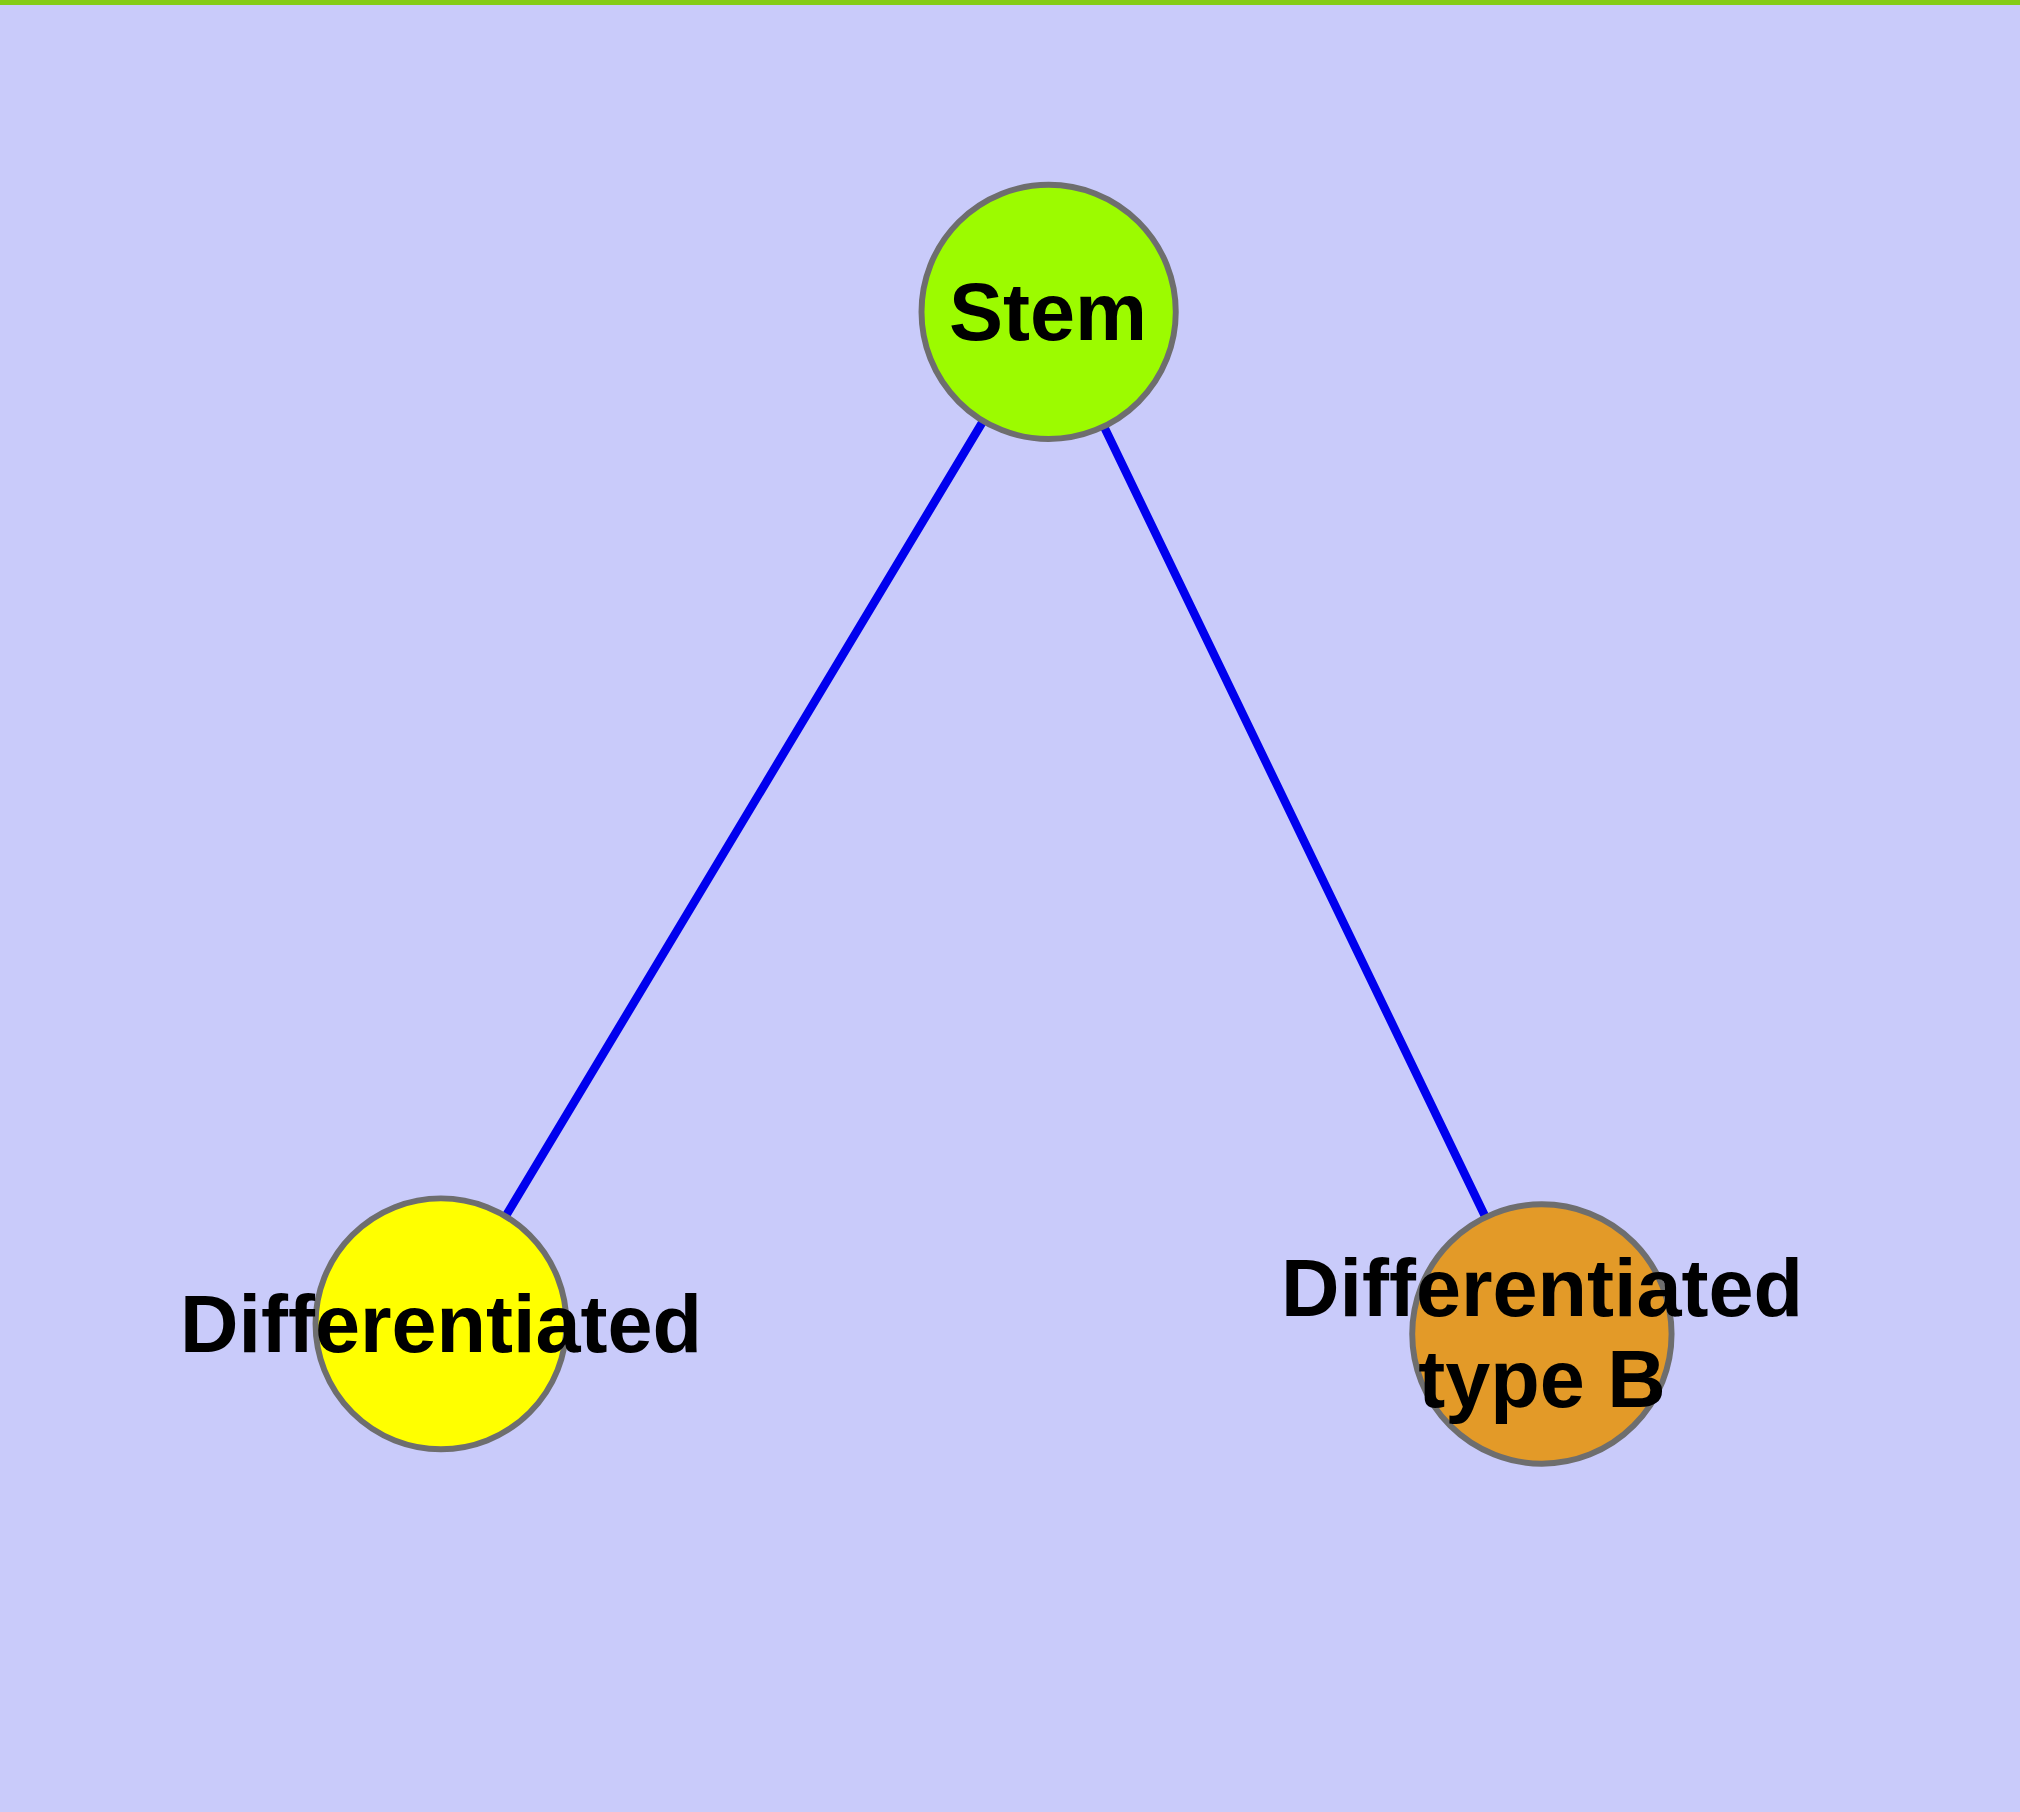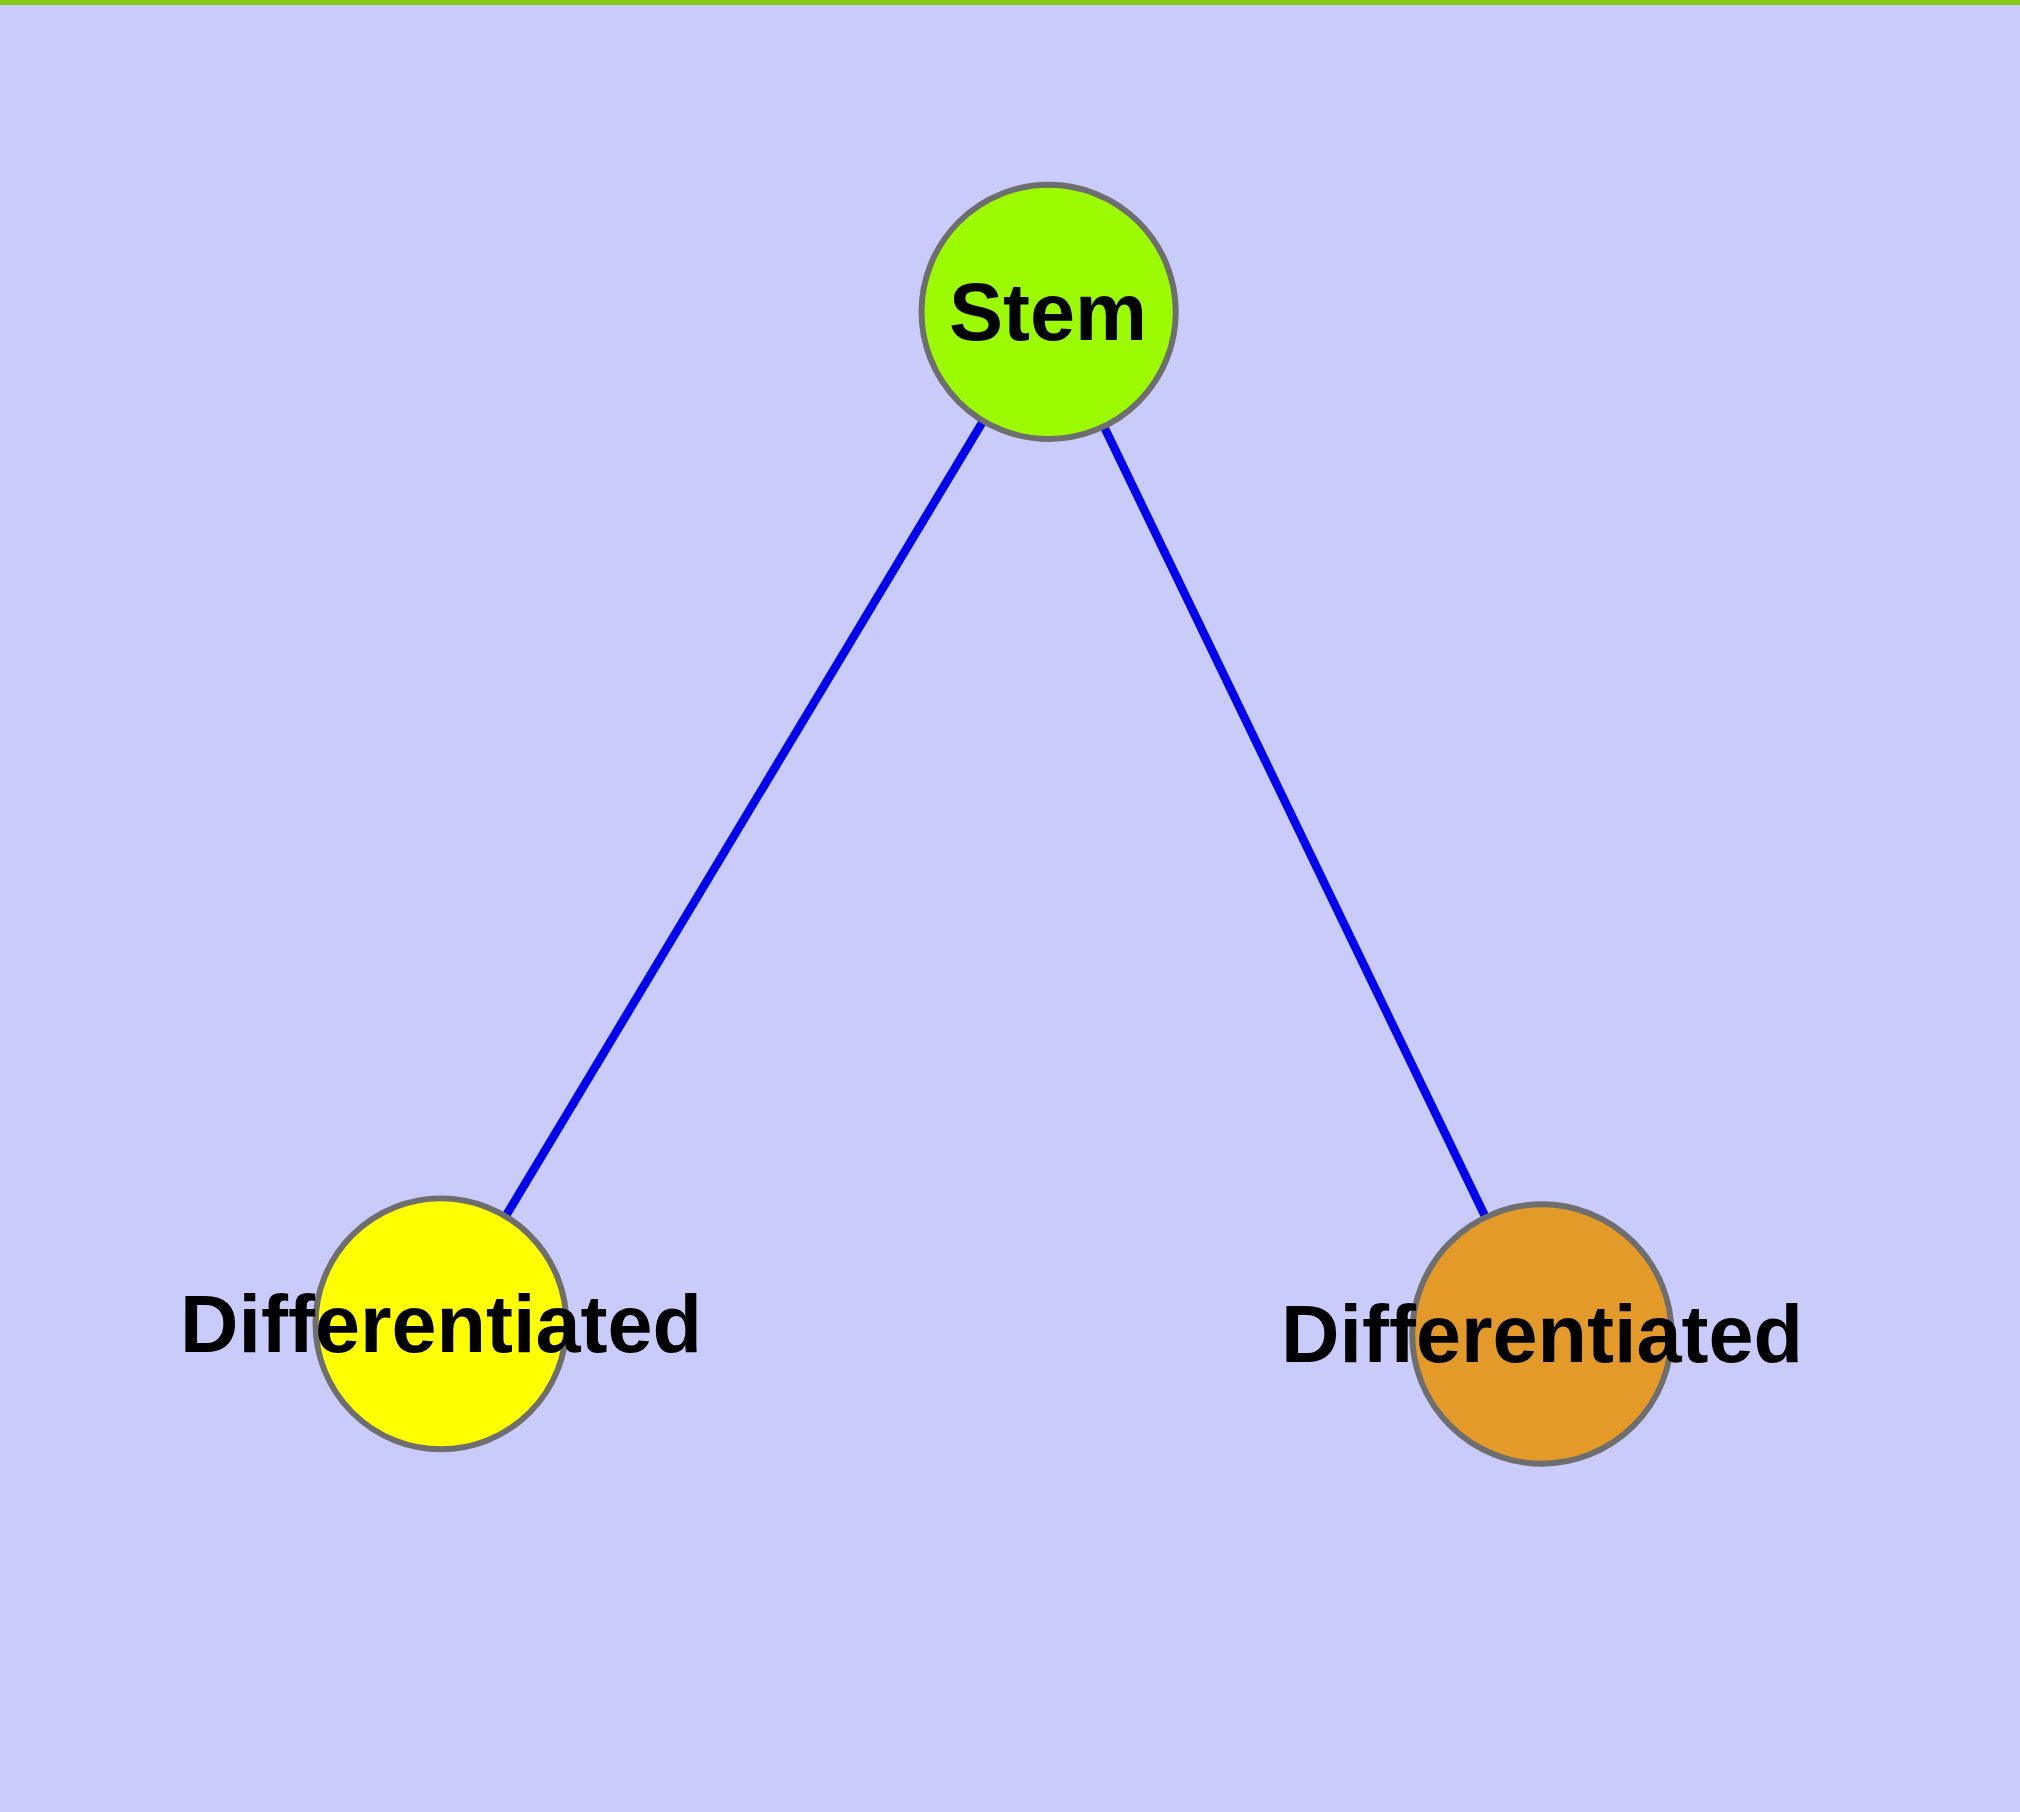--- a/index.html
+++ b/index.html
@@ -67,16 +67,17 @@
   <div class="node-label" style="left: 1048px; top: 312px; transform: translate(-50%, -50%); font-size: 81px; color: rgb(0, 0, 0); font-weight: bold;">
     <span class="lbl-line">Stem</span>
   </div>
 
   <div class="node-label" style="left: 441px; top: 1324px; transform: translate(-50%, -50%); font-size: 81px; color: rgb(0, 0, 0); font-weight: bold;">
     <span class="lbl-line">Differentiated</span>
   </div>
 
   <div class="node-label" style="left: 1542px; top: 1334px; transform: translate(-50%, -50%); font-size: 81px; color: rgb(0, 0, 0); font-weight: bold;">
     <span class="lbl-line">Differentiated</span>
+    <span class="lbl-line">type B</span>
   </div>
 
 </div>
 
 
 </body></html>

